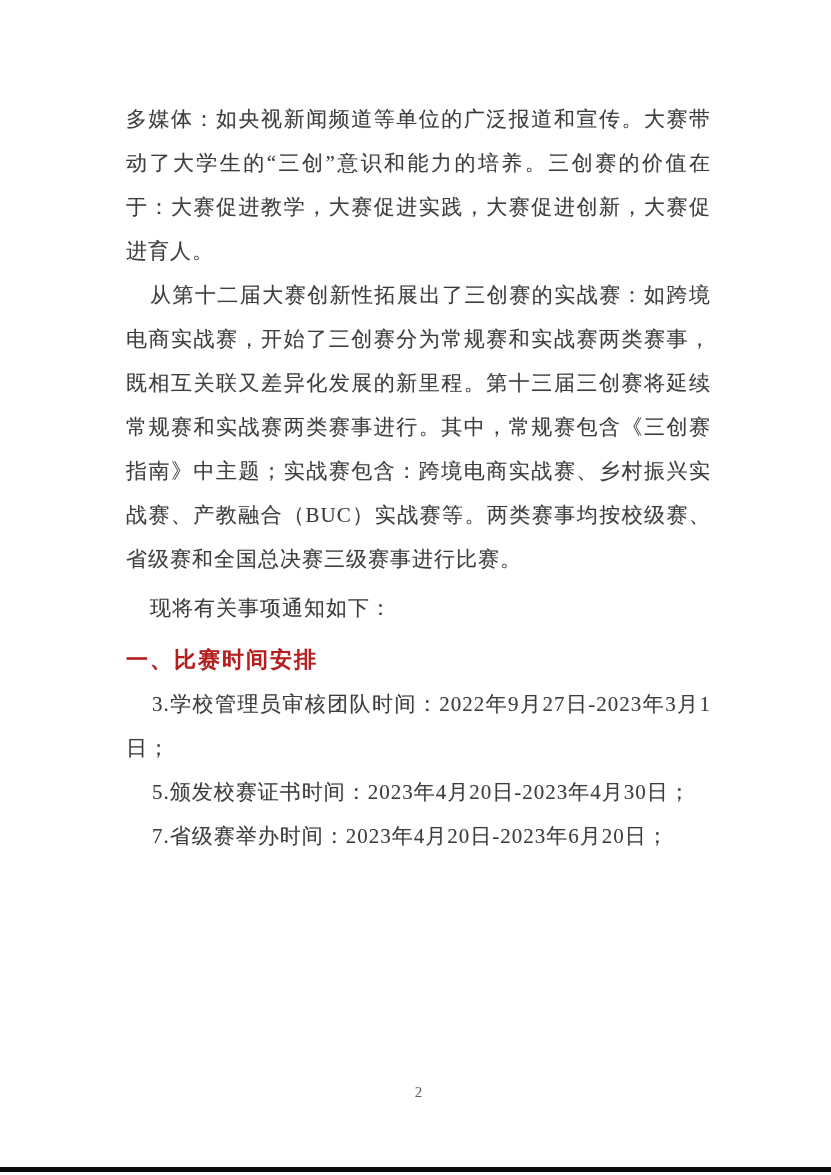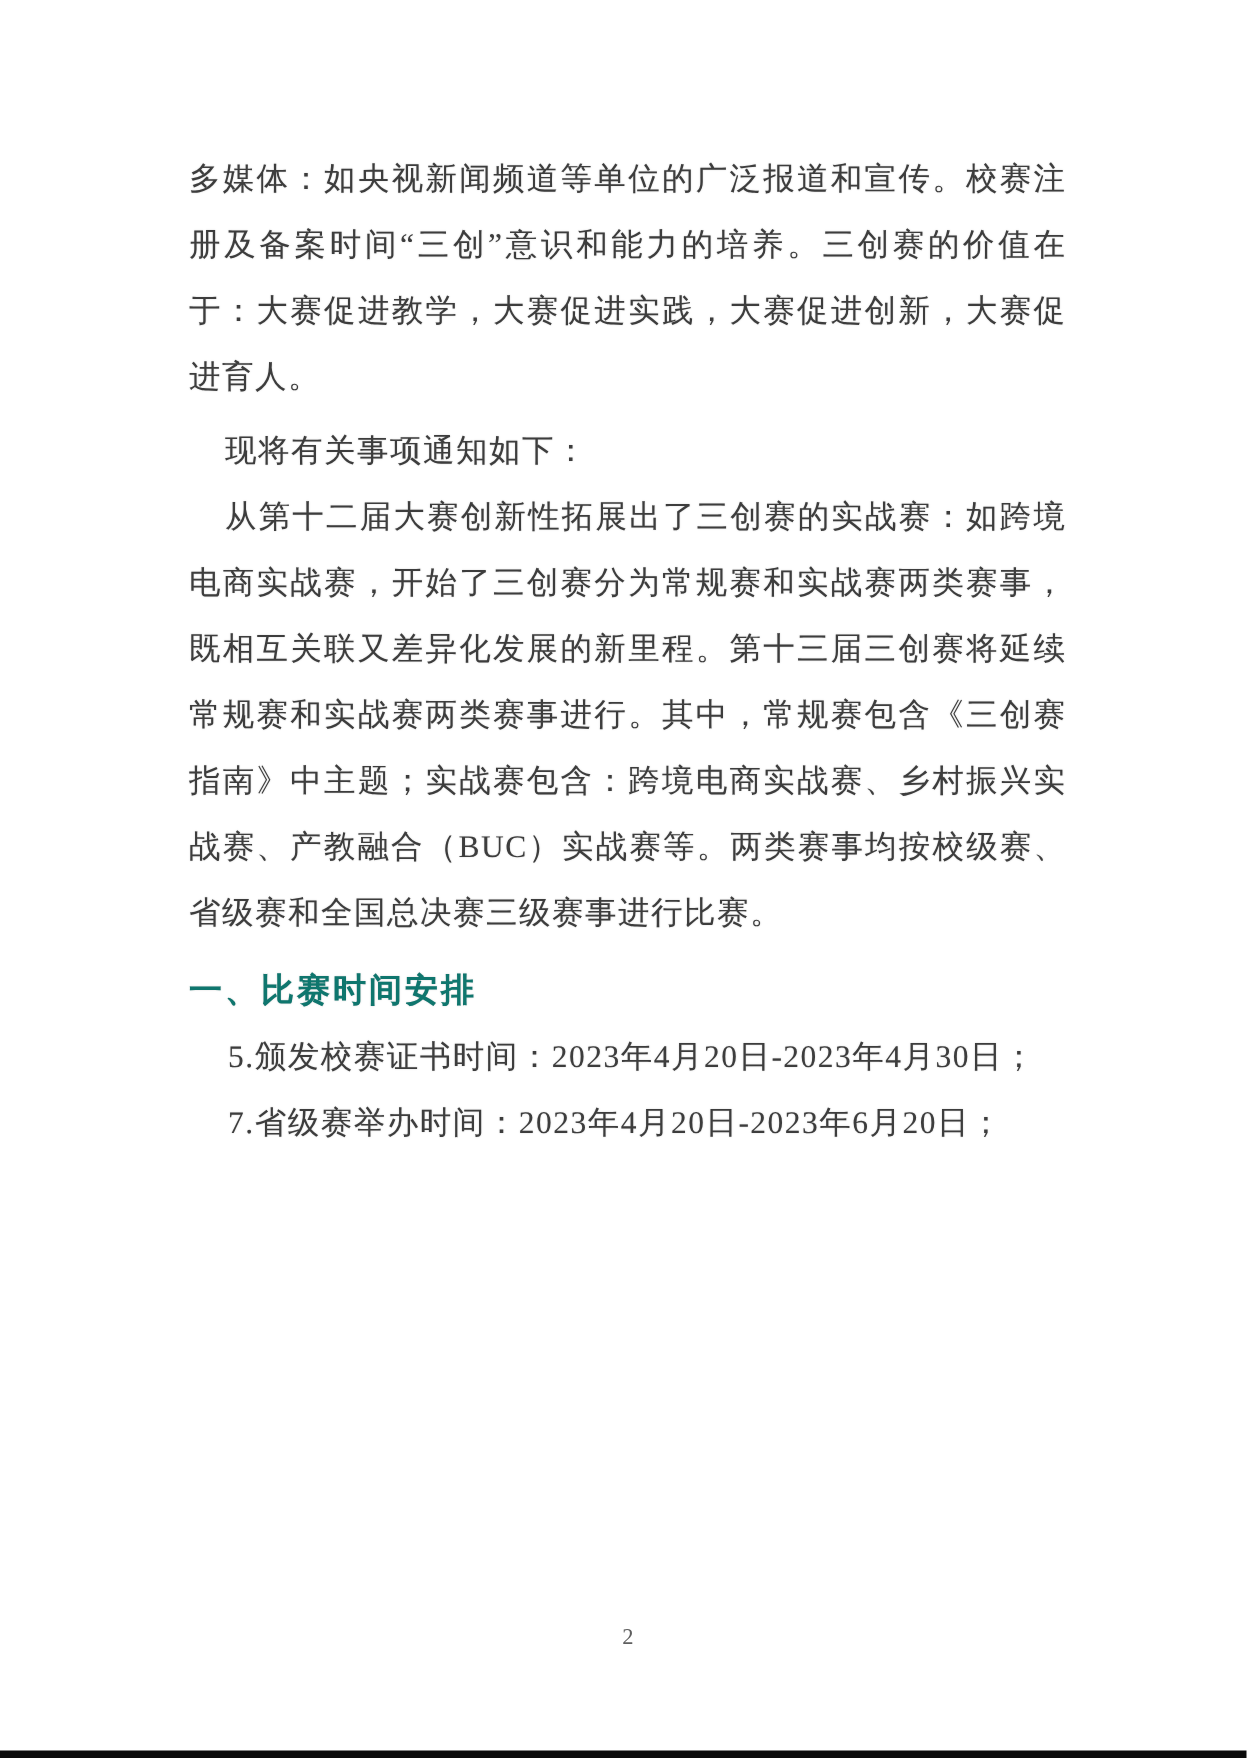--- a/index.html
+++ b/index.html
@@ -38,21 +38,21 @@
     text-indent: 24px;
   }
   p.pre-heading {
     margin-top: 5px;
   }
   h2.section-heading {
     margin: 8px 0 0 0;
     font-size: 22px;
     line-height: 44px;
     font-weight: bold;
-    color: #0f766e;
+    color: #b91c1c;
     letter-spacing: 2px;
     text-align: left;
   }
   p.schedule-item {
     text-indent: 26px;
   }
   p.schedule-note {
     text-indent: 22px;
   }
   .page-number {
@@ -75,31 +75,32 @@
     background: #0b0b0b;
   }
 </style>
 </head>
 <body>
 
 <div class="page">
 
   <div class="content">
 
-    <p>多媒体：如央视新闻频道等单位的广泛报道和宣传。校赛注册及备案时间“三创”意识和能力的培养。三创赛的价值在于：大赛促进教学，大赛促进实践，大赛促进创新，大赛促进育人。</p>
+    <p>多媒体：如央视新闻频道等单位的广泛报道和宣传。大赛带动了大学生的“三创”意识和能力的培养。三创赛的价值在于：大赛促进教学，大赛促进实践，大赛促进创新，大赛促进育人。</p>
+
+    <p class="indent">从第十二届大赛创新性拓展出了三创赛的实战赛：如跨境电商实战赛，开始了三创赛分为常规赛和实战赛两类赛事，既相互关联又差异化发展的新里程。第十三届三创赛将延续常规赛和实战赛两类赛事进行。其中，常规赛包含《三创赛指南》中主题；实战赛包含：跨境电商实战赛、乡村振兴实战赛、产教融合（BUC）实战赛等。两类赛事均按校级赛、省级赛和全国总决赛三级赛事进行比赛。</p>
 
     <p class="indent pre-heading">现将有关事项通知如下：</p>
-
-    <p class="indent">从第十二届大赛创新性拓展出了三创赛的实战赛：如跨境电商实战赛，开始了三创赛分为常规赛和实战赛两类赛事，既相互关联又差异化发展的新里程。第十三届三创赛将延续常规赛和实战赛两类赛事进行。其中，常规赛包含《三创赛指南》中主题；实战赛包含：跨境电商实战赛、乡村振兴实战赛、产教融合（BUC）实战赛等。两类赛事均按校级赛、省级赛和全国总决赛三级赛事进行比赛。</p>
 
     <h2 class="section-heading">一、比赛时间安排</h2>
 
 
 
 
+    <p class="schedule-item">3.学校管理员审核团队时间：2022年9月27日-2023年3月1日；</p>
 
 
     <p class="schedule-item">5.颁发校赛证书时间：2023年4月20日-2023年4月30日；</p>
 
 
     <p class="schedule-item">7.省级赛举办时间：2023年4月20日-2023年6月20日；</p>
 
   </div>
 
   <div class="page-number">2</div>

